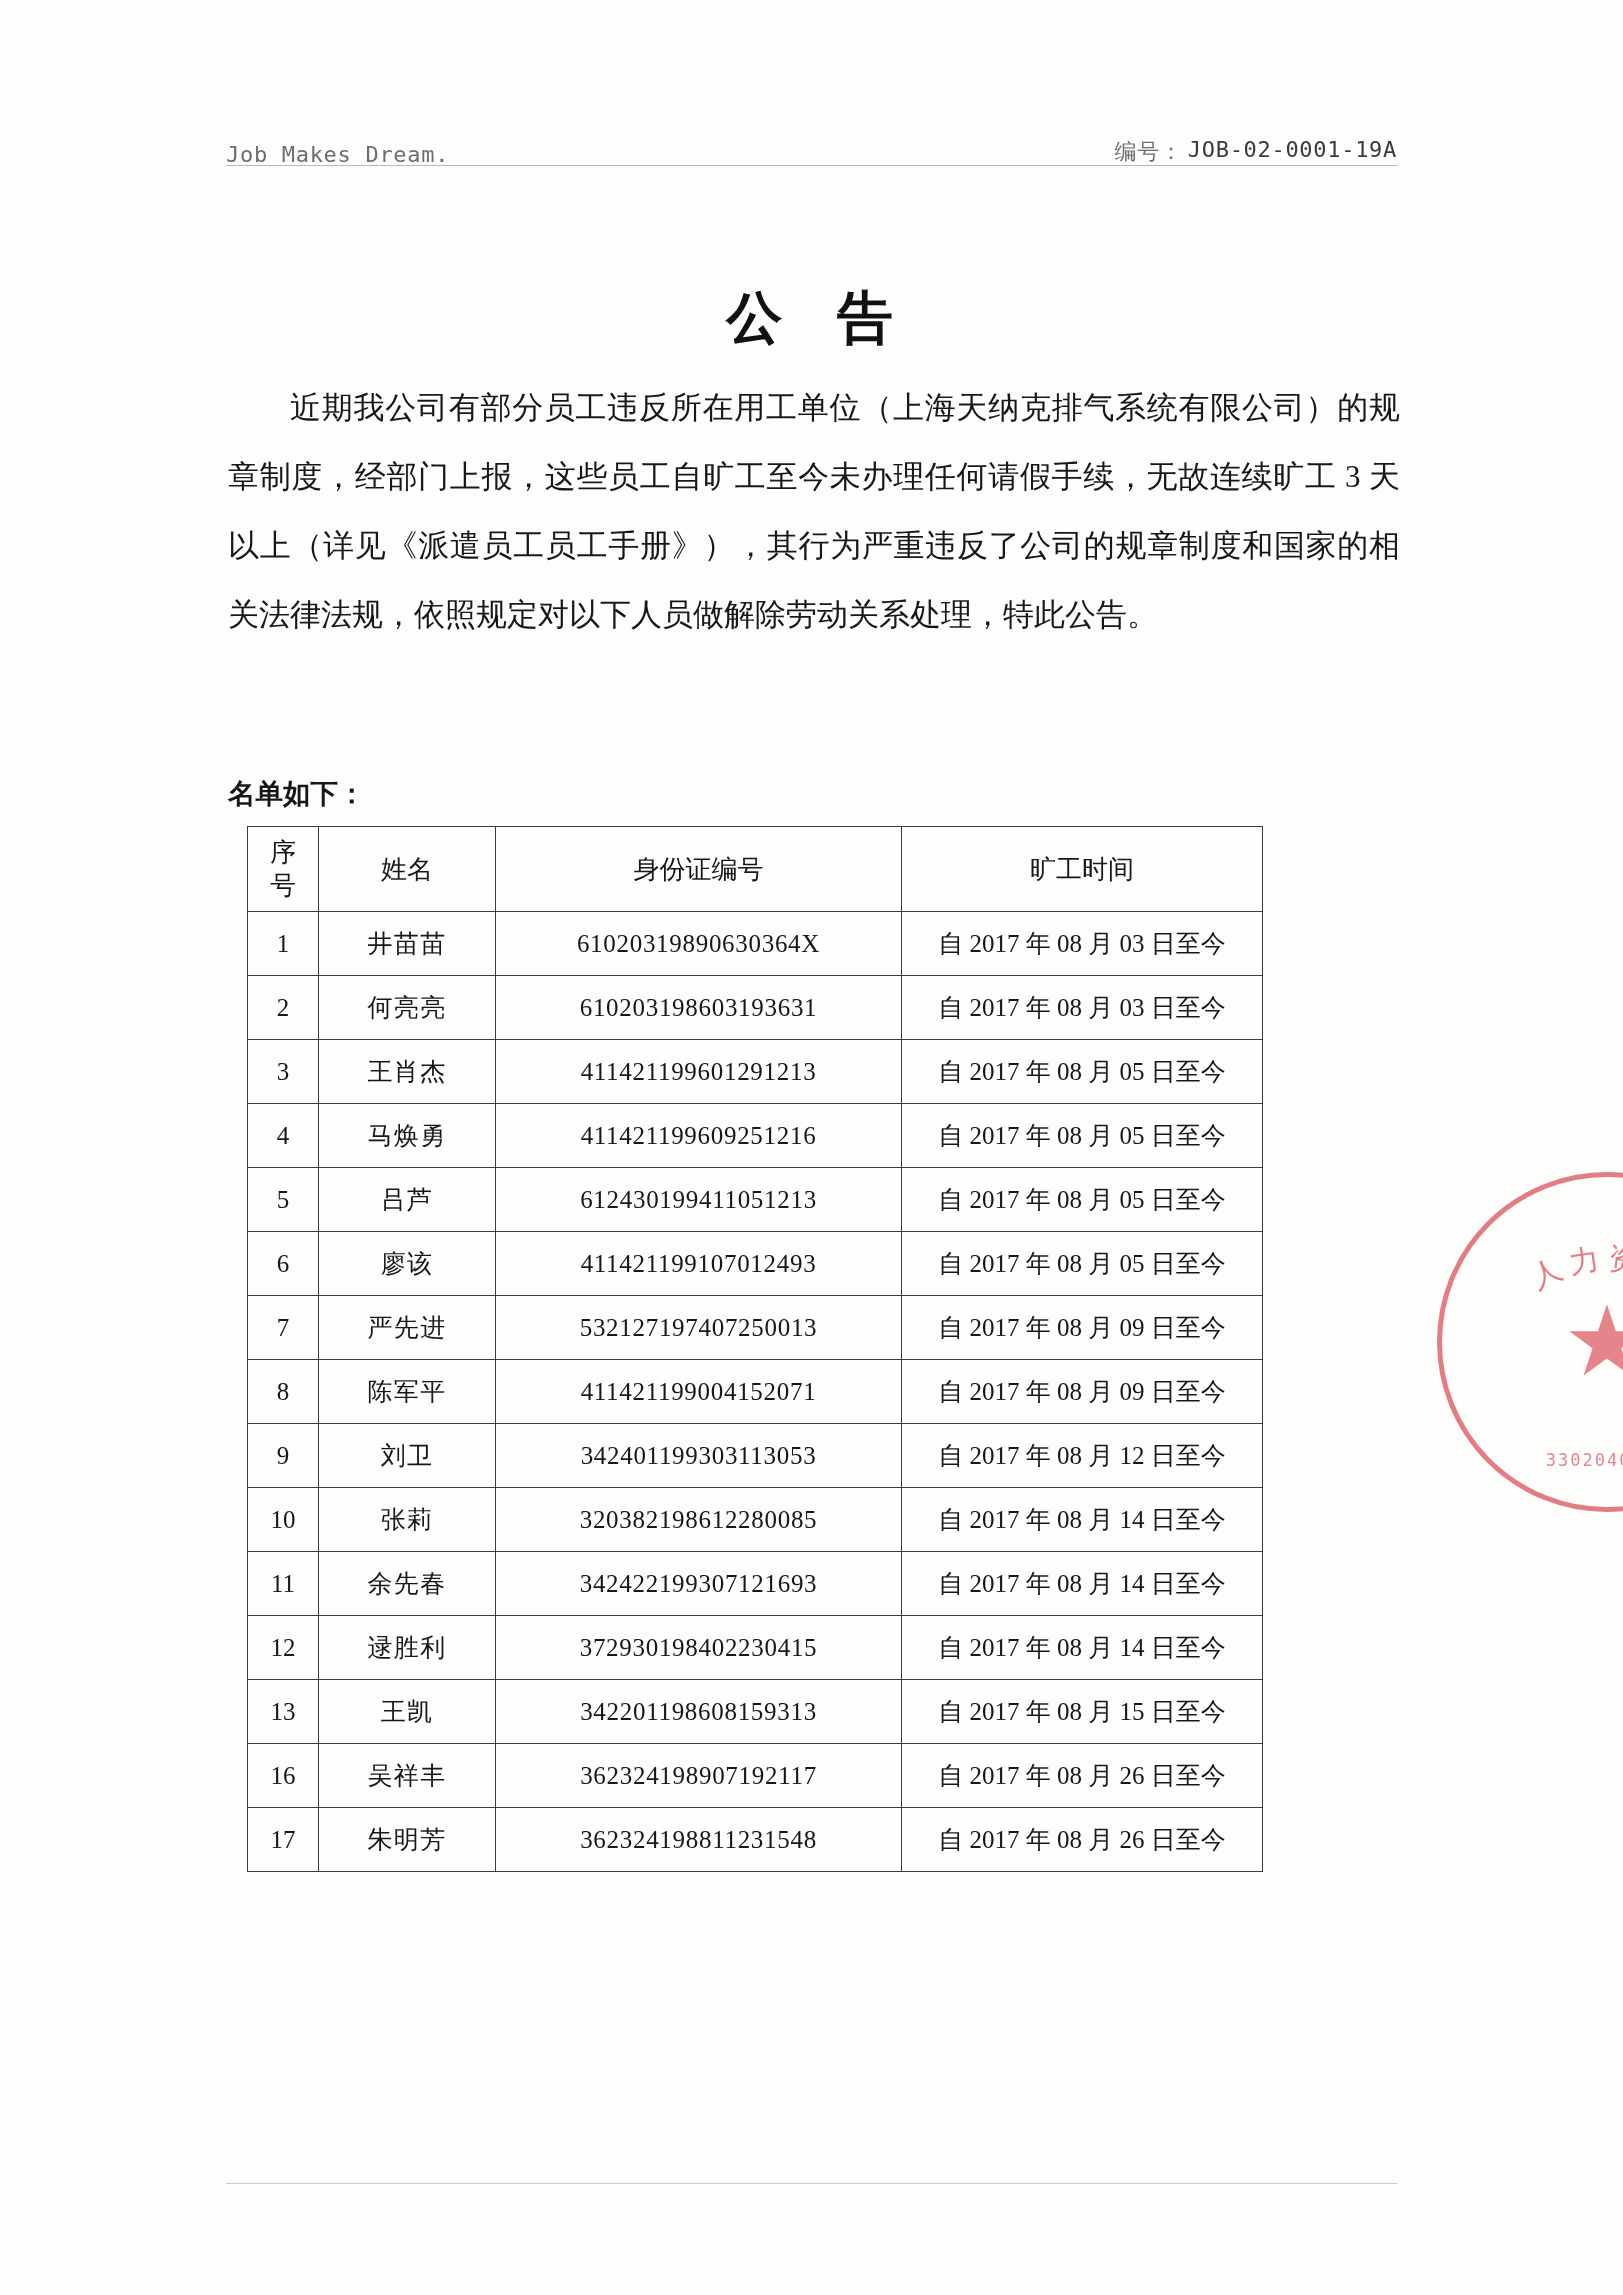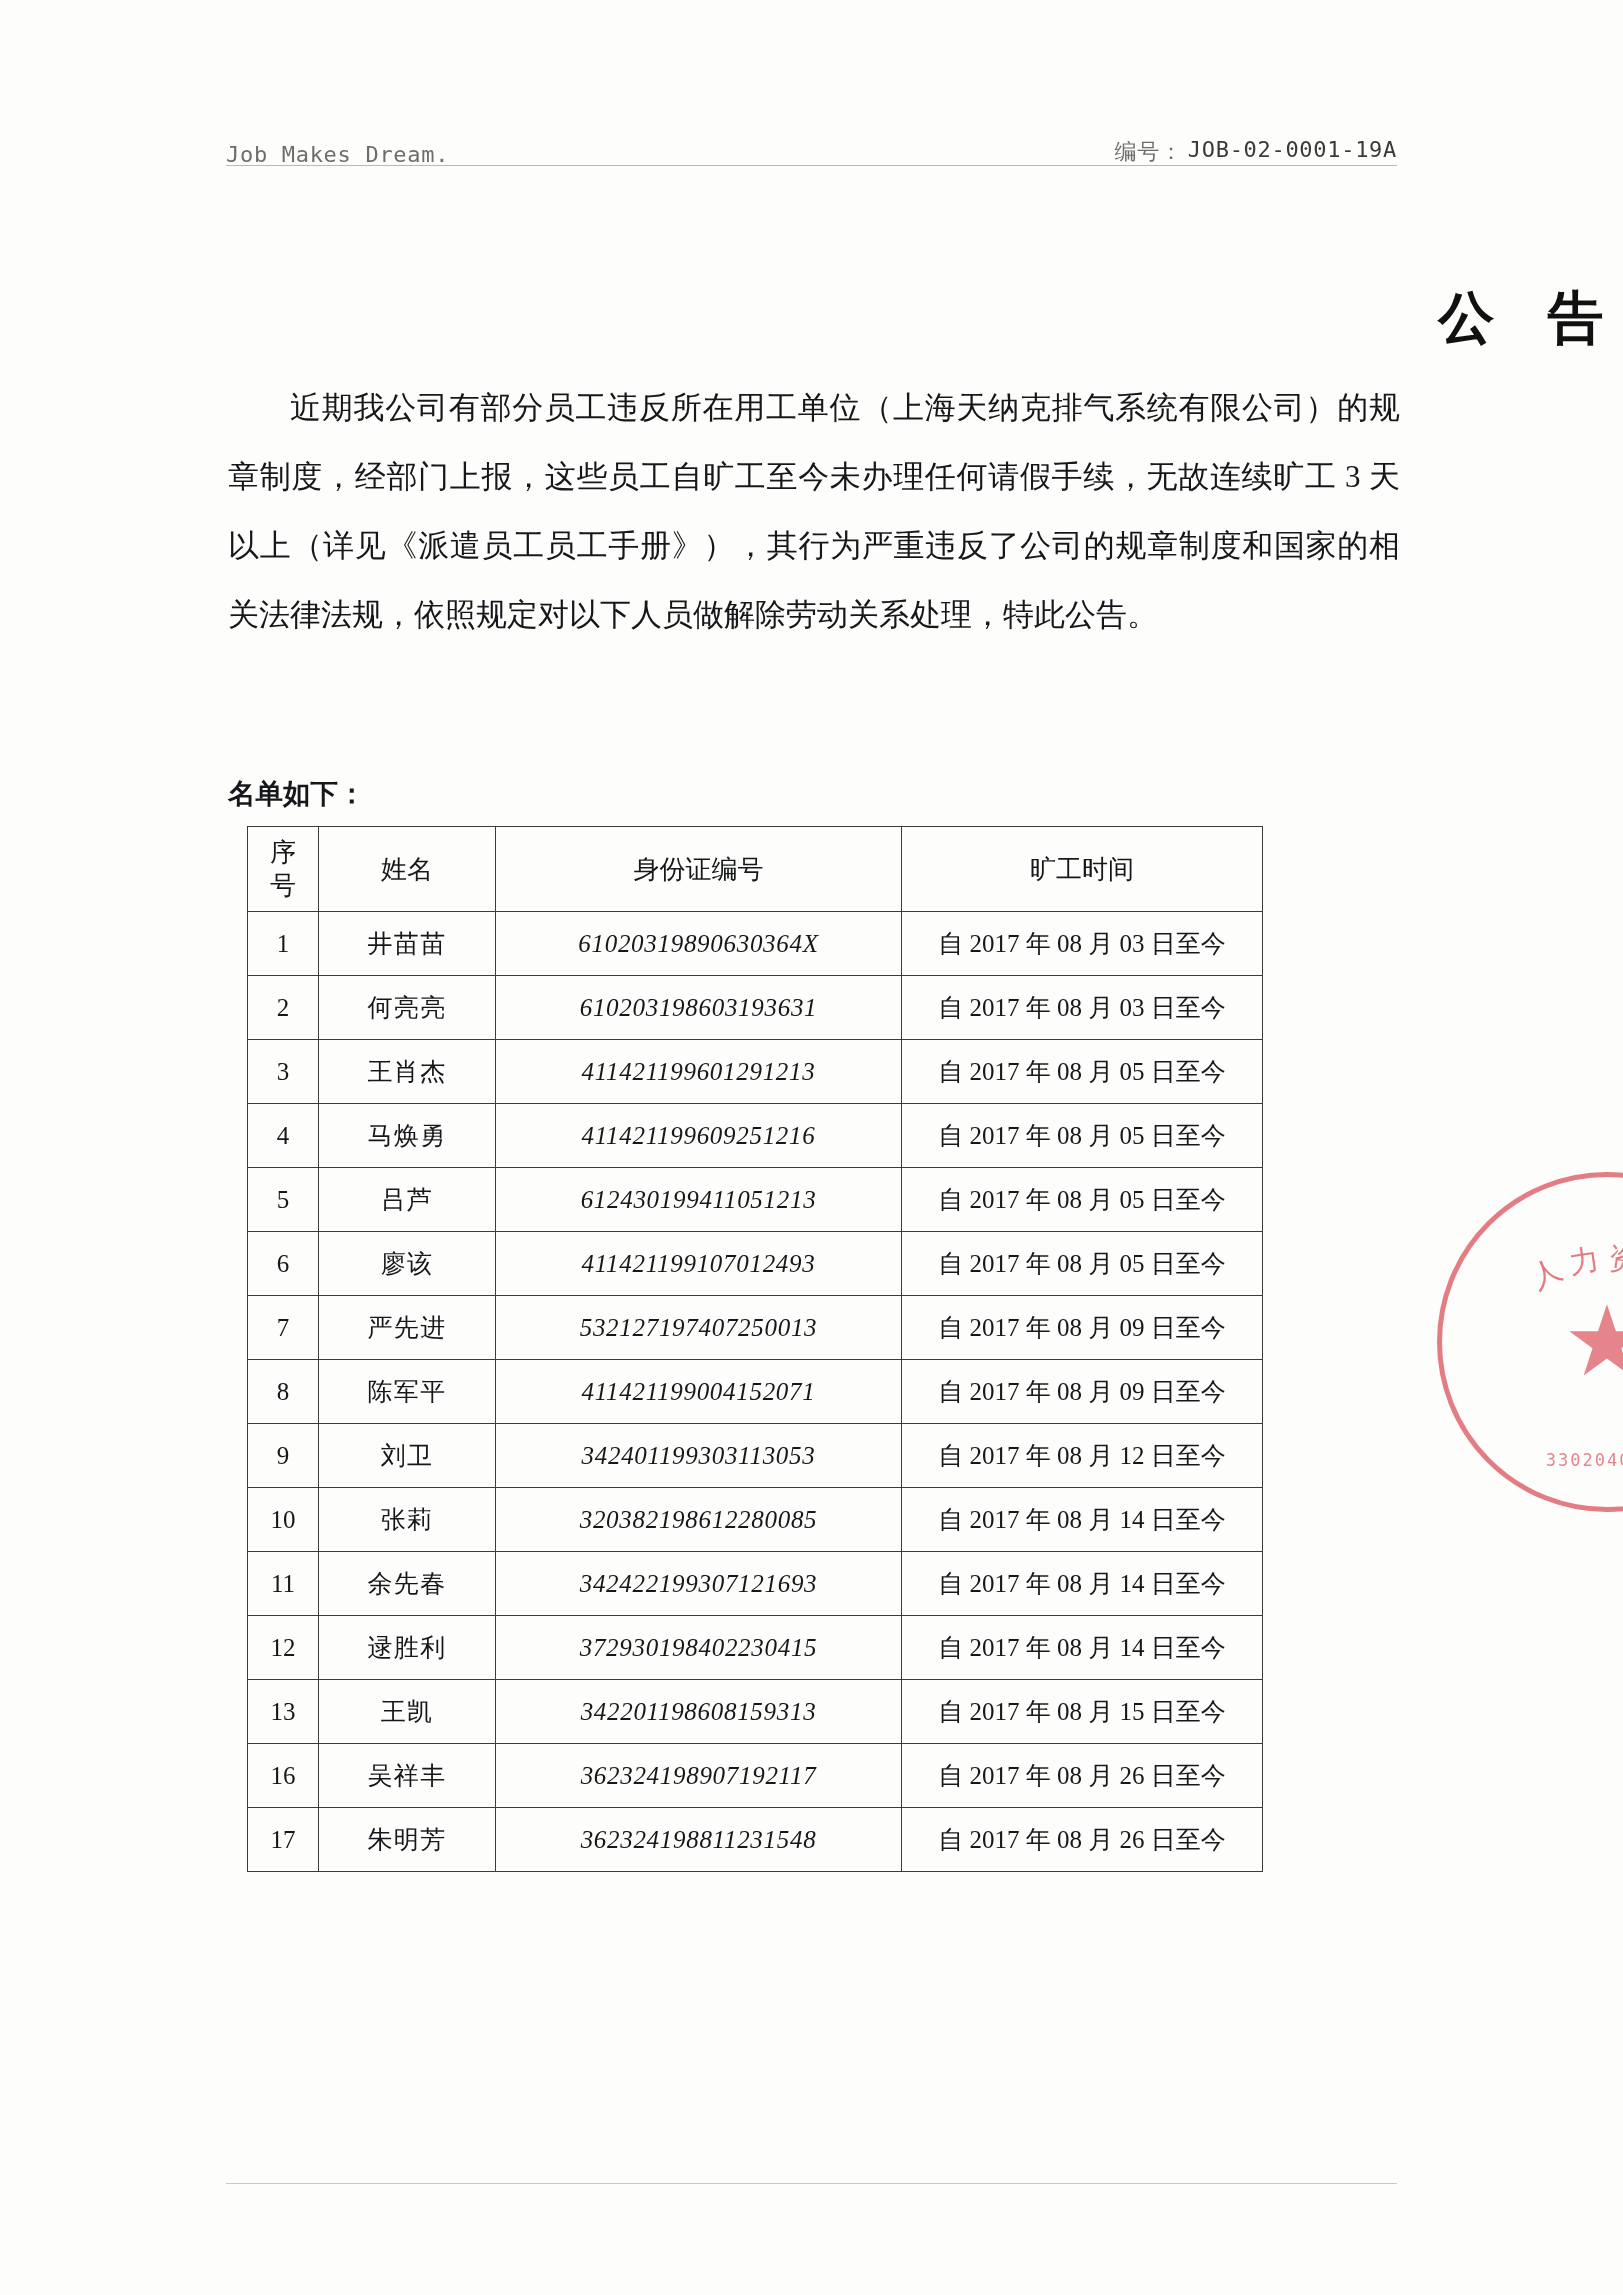--- a/index.html
+++ b/index.html
@@ -60,22 +60,22 @@
     height: 1.3px;
     background: #b9b9b9;
   }
 
   
   .title {
     position: absolute;
     top: 281px;
     left: 0;
     right: 0;
-    text-align: right;
-    font-family: Liberation Serif, serif;
+    text-align: center;
+    font-family: Liberation Sans, sans-serif;
     font-weight: bold;
     font-size: 56px;
     letter-spacing: 19.6px;
     color: #111;
     margin-left: 16px;
   }
 
   
   .body-text {
     position: absolute;
@@ -139,21 +139,20 @@
 
   .idx-head {
     line-height: 33px;
     font-size: 26px;
   }
   .cell-name { letter-spacing: 1.3px; }
   .cell-id {
     font-family: "Liberation Serif", "DejaVu Serif", serif;
     font-size: 25px;
     letter-spacing: 0.7px;
-    font-style: italic;
   }
   .cell-date { font-size: 23.6px; }
 
   
   .stamp {
     position: absolute;
     top: 1172px;
     left: 1437px;
     width: 340px;
     height: 340px;

